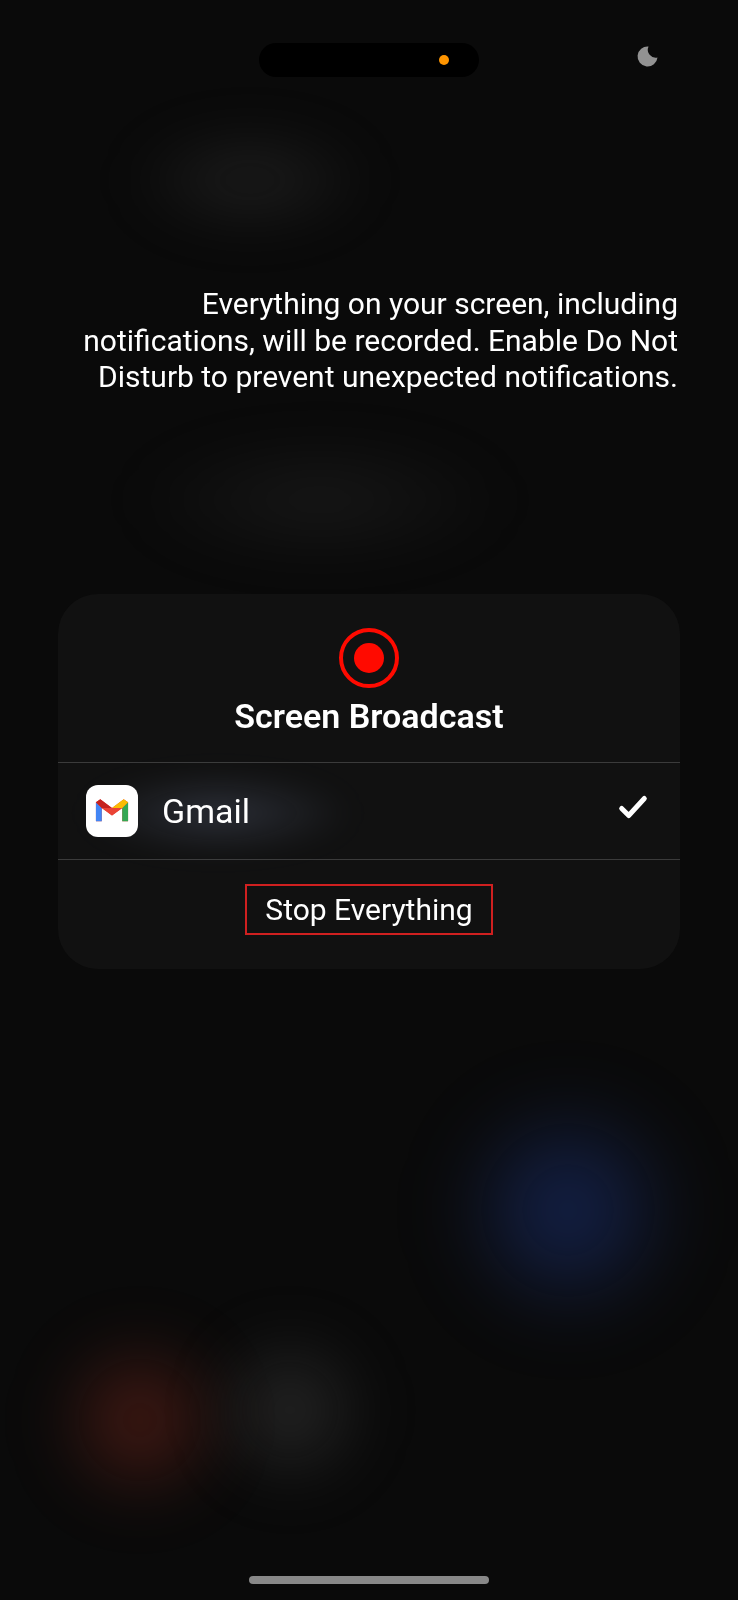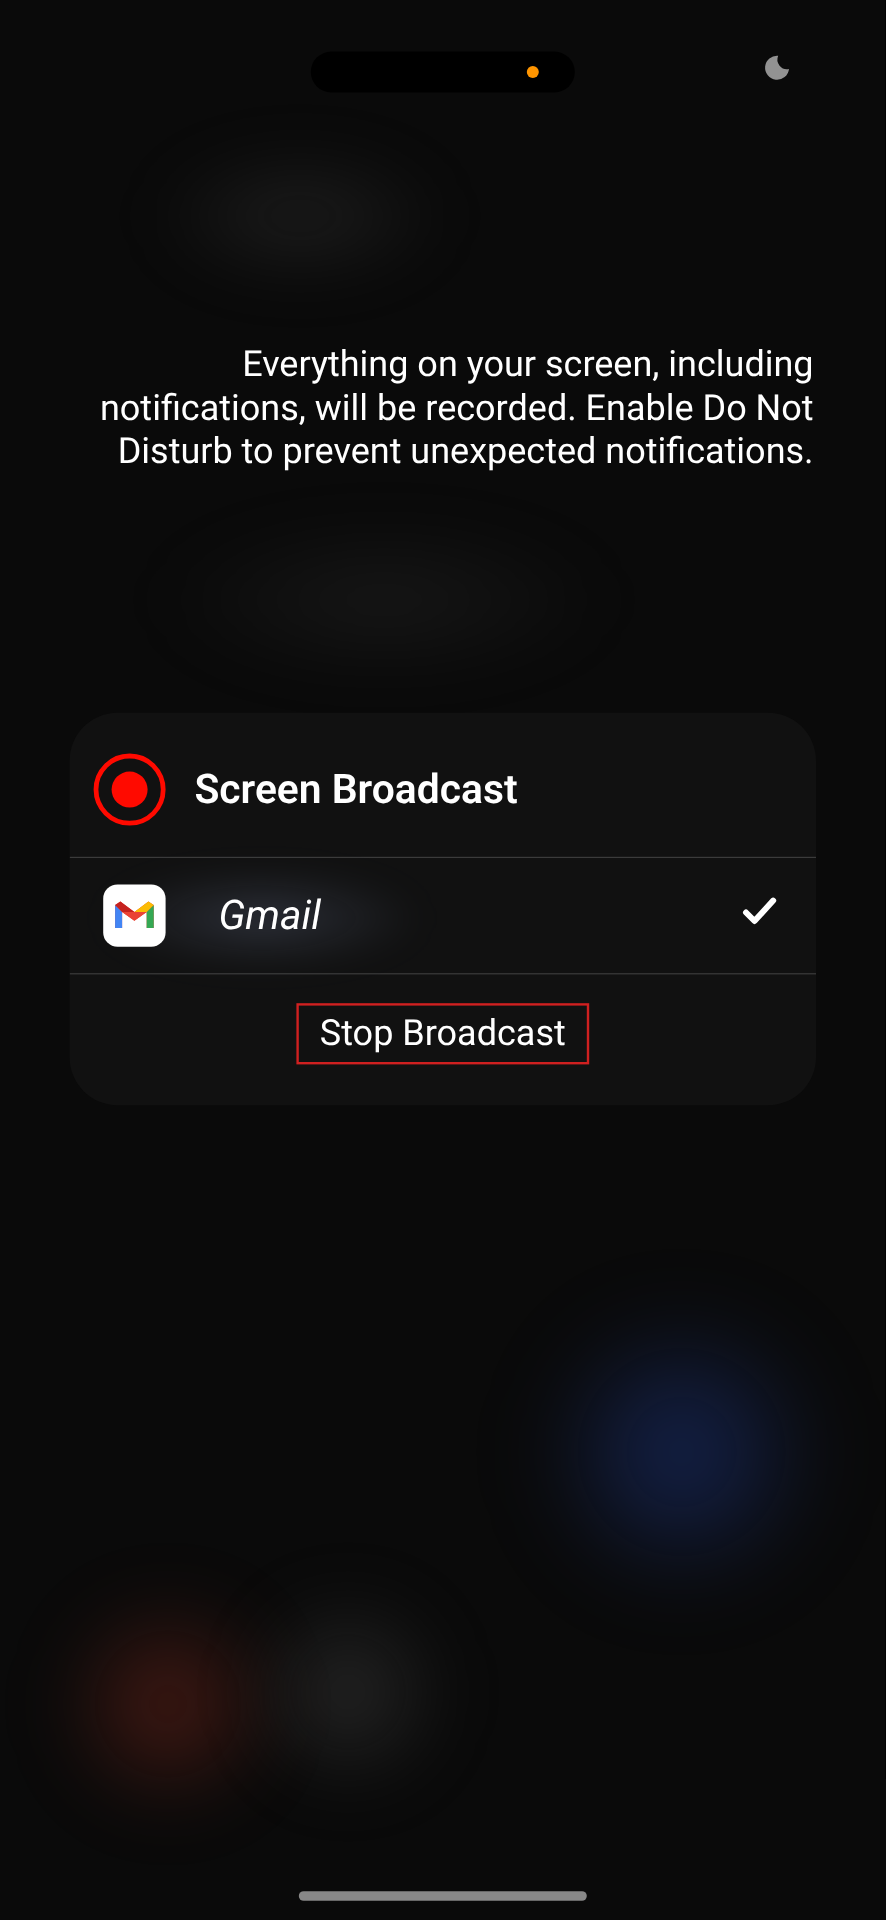--- a/index.html
+++ b/index.html
@@ -117,23 +117,23 @@
       top: 594px;
       left: 58px;
       right: 58px;
       background: rgba(18,18,18,0.97);
       border-radius: 40px;
       overflow: hidden;
     }
     .card-header {
       padding: 34px 20px 26px;
       display: flex;
-      flex-direction: row;
-      align-items: center;
-      gap: 24px;
+      flex-direction: column;
+      align-items: center;
+      gap: 8px;
     }
     .record-icon {
       width: 60px;
       height: 60px;
       display: flex;
       align-items: center;
       justify-content: center;
     }
     .record-ring {
       width: 60px;
@@ -157,23 +157,22 @@
     }
     .divider {
       height: 1px;
       background: rgba(255,255,255,0.18);
       width: 100%;
     }
     .app-row {
       display: flex;
       align-items: center;
       padding: 22px 30px 22px 28px;
-      gap: 44px;
-      position: relative;
-      font-style: italic;
+      gap: 24px;
+      position: relative;
     }
     .app-glow {
       position: absolute;
       left: 20px;
       top: 10px;
       width: 280px;
       height: 80px;
       background: radial-gradient(ellipse, rgba(180,200,255,0.18) 0%, transparent 70%);
       filter: blur(15px);
       pointer-events: none;
@@ -286,17 +285,17 @@
     </div>
     <div class="app-name">Gmail</div>
     <div class="check">
       <svg viewBox="0 0 24 24" fill="none" stroke="#fff" stroke-width="3.5" stroke-linecap="round" stroke-linejoin="round">
         <polyline points="4,13 9,18 20,6"></polyline>
       </svg>
     </div>
   </div>
   <div class="divider"></div>
   <div class="stop-row">
-    <button class="stop-button">Stop Broadcast</button>
+    <button class="stop-button">Stop Everything</button>
   </div>
 </div>
 
 <div class="home-indicator"></div>
 
 </body></html>

